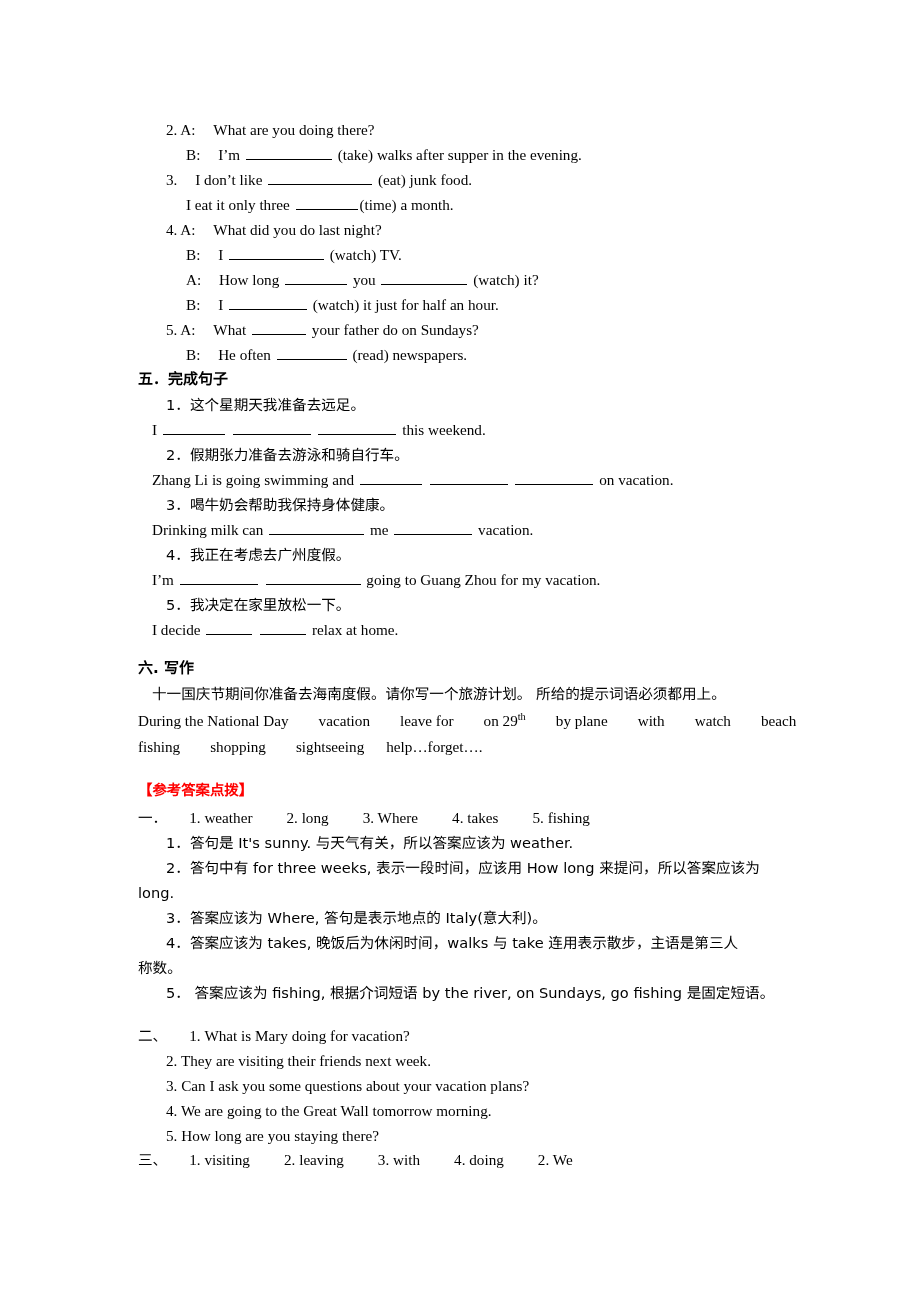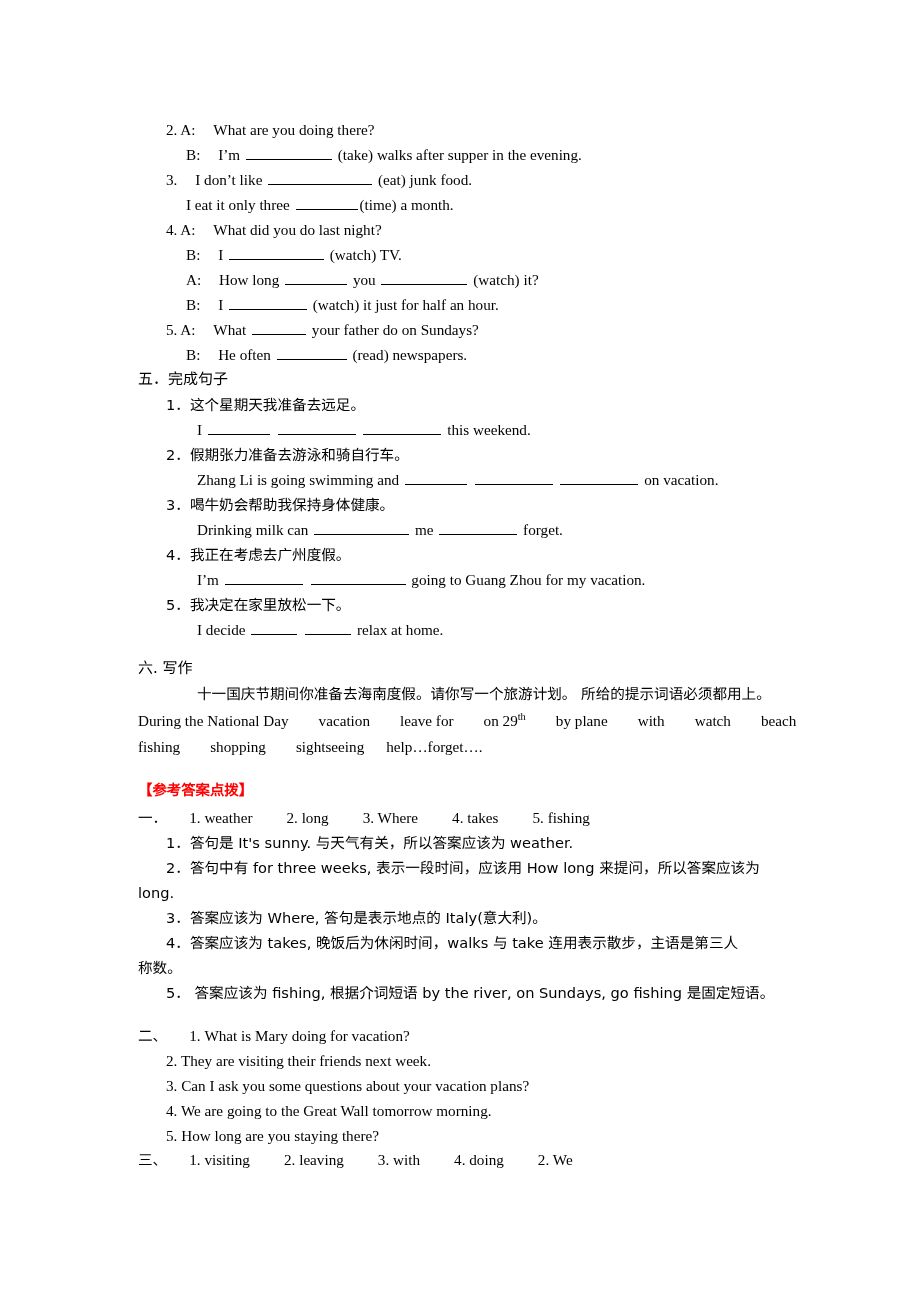--- a/index.html
+++ b/index.html
@@ -27,22 +27,22 @@
   .row {
     position: absolute;
     white-space: nowrap;
     font-size: 15.2px;
     line-height: 25px;
   }
   
   .lvl-margin { left: 138px; }   
   .lvl-num    { left: 166px; }   
   .lvl-sub    { left: 186px; }   
-  .lvl-head   { left: 138px; }   
-  .lvl-ind    { left: 152px; margin-left: 45px; }   
+  .lvl-head   { left: 138px; font-weight: bold; }   
+  .lvl-ind    { left: 152px; }   
 
   
   .blank {
     display: inline-block;
     border-bottom: 1px solid #000;
     height: 0.92em;
     vertical-align: baseline;
     margin: 0 2px;
   }
   .b6  { width: 46px; }
@@ -179,21 +179,21 @@
   </div>
 
   <div class="row lvl-num cn" style="top:492px">
     <span>3．</span><span>喝牛奶会帮助我保持身体健康。</span>
   </div>
   <div class="row lvl-ind" style="top:517px">
     <span>Drinking milk can</span>
     <span class="blank b12"></span>
     <span>me</span>
     <span class="blank b10"></span>
-    <span>forget.</span>
+    <span>vacation.</span>
   </div>
 
   <div class="row lvl-num cn" style="top:542px">
     <span>4．</span><span>我正在考虑去广州度假。</span>
   </div>
   <div class="row lvl-ind" style="top:567px">
     <span>I’m</span>
     <span class="blank b10"></span>
     <span class="blank b12"></span>
     <span>going to Guang Zhou for my vacation.</span>

